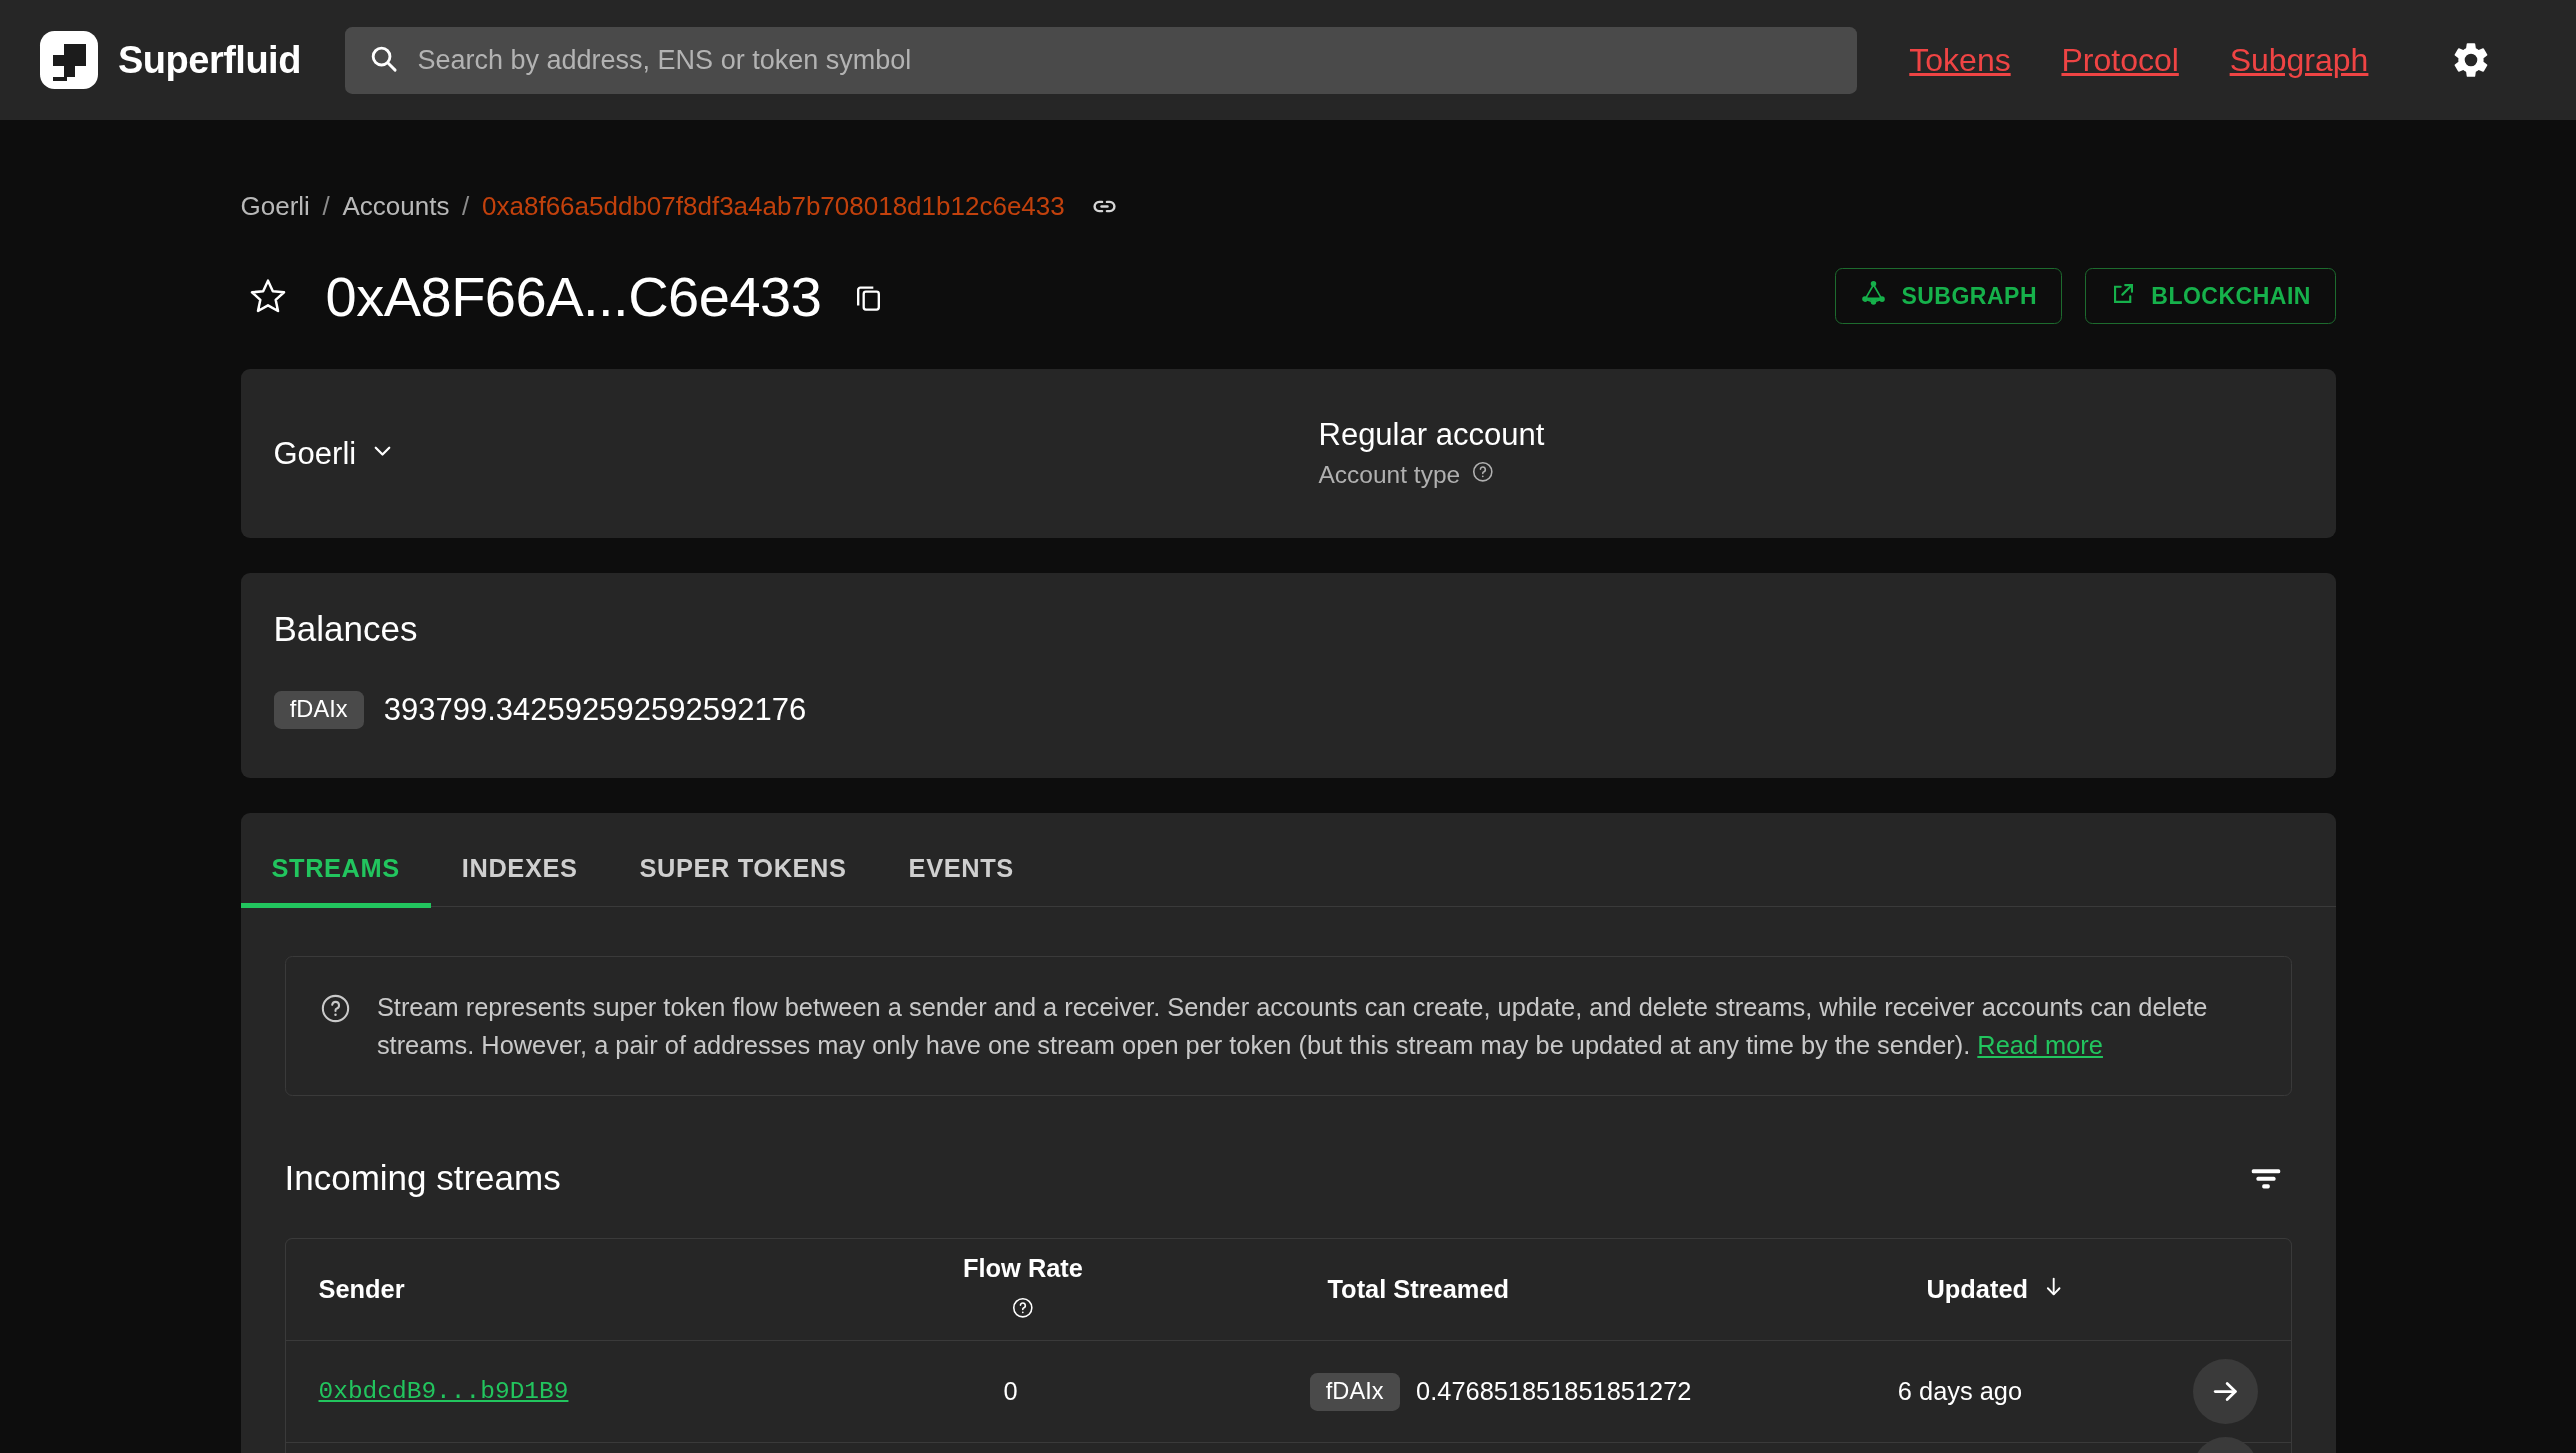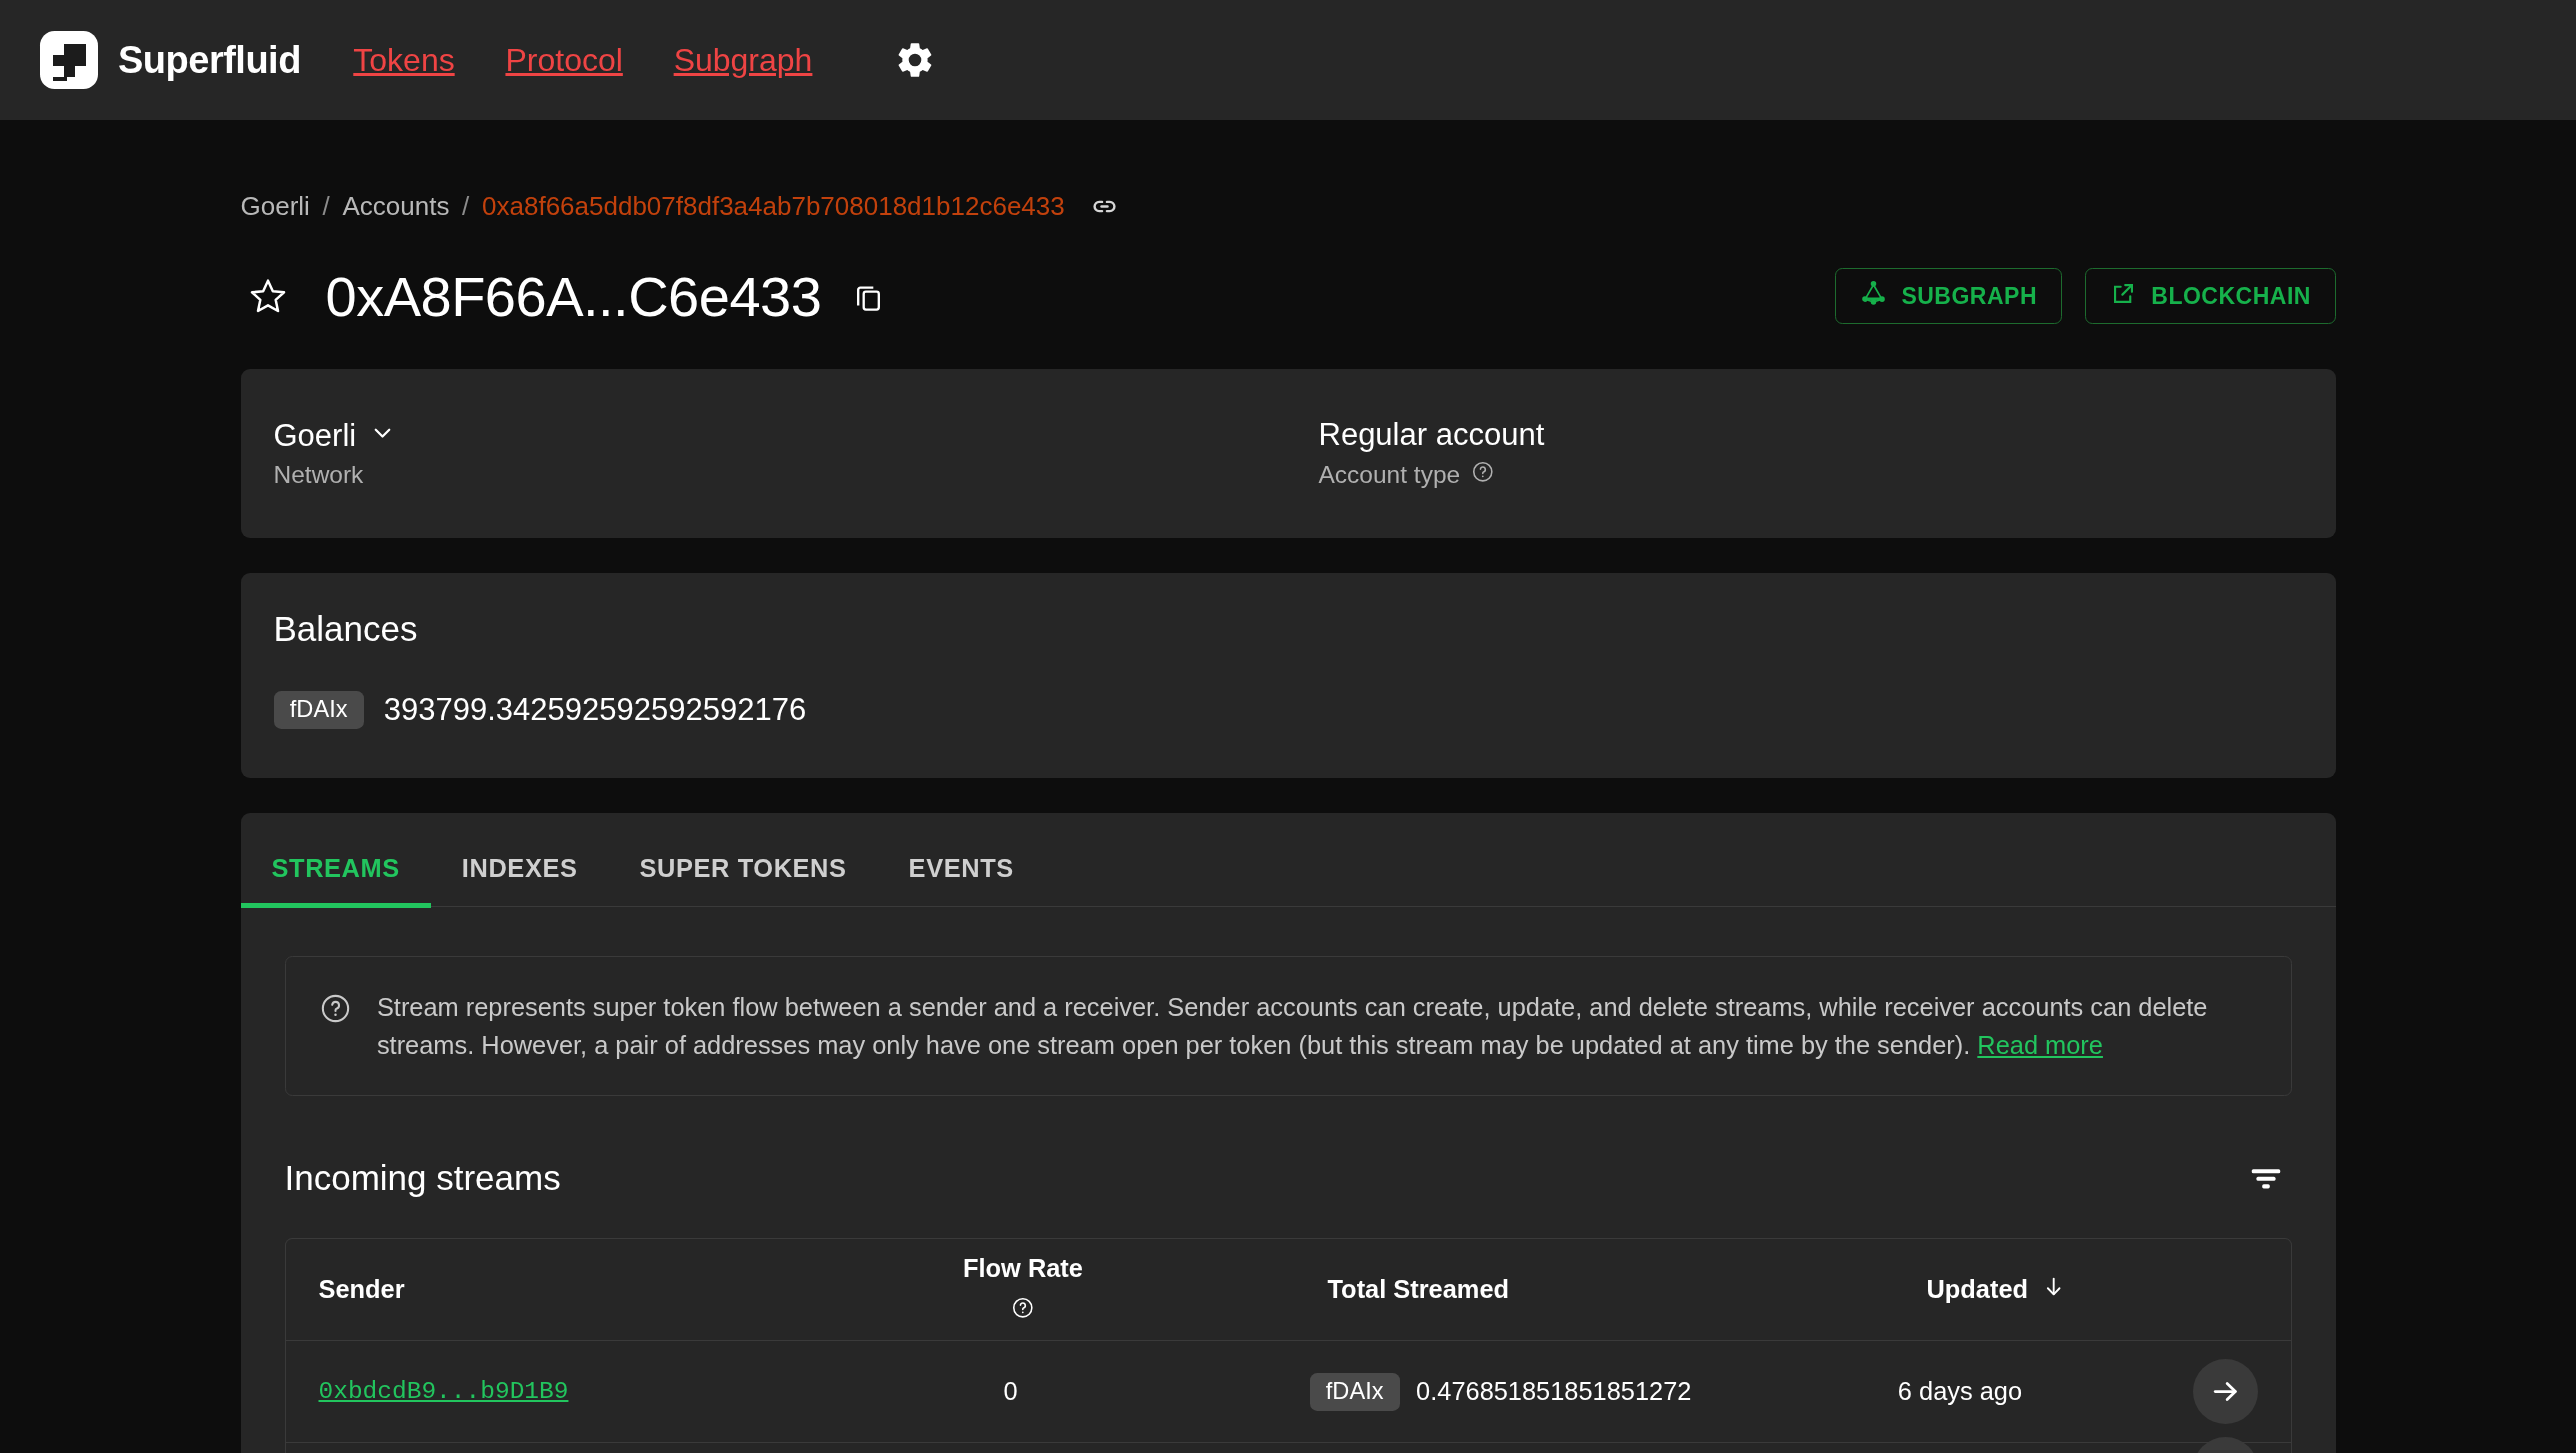--- a/index.html
+++ b/index.html
@@ -342,20 +342,29 @@
   <div class="brand">
     <div class="logo-mark">
       <div class="sq-a"></div>
       <div class="sq-b"></div>
       <div class="sq-d"></div>
       <div class="sq-c"></div>
     </div>
     <span class="brand-name">Superfluid</span>
   </div>
 
+  <div class="searchbox">
+    <span>
+      <svg width="31" height="31" viewBox="0 0 24 24" fill="none" stroke="#ffffff" stroke-width="2.2" stroke-linecap="round">
+        <circle cx="10.5" cy="10.5" r="6.5"></circle>
+          <line x1="15.5" y1="15.5" x2="21" y2="21"></line>
+      </svg>
+    </span>
+    <input class="search-input" value="" placeholder="Search by address, ENS or token symbol" style="">
+  </div>
 
   <div class="nav">
     <span class="nav-item">Tokens</span>
     <span class="nav-item">Protocol</span>
     <span class="nav-item">Subgraph</span>
   </div>
 
   <div class="gear-btn">
     <svg width="42" height="42" viewBox="0 0 24 24" fill="#ffffff">
       <path d="M19.14 12.94a7.07 7.07 0 0 0 0-1.88l2.03-1.58a.5.5 0 0 0 .12-.64l-1.92-3.32a.5.5 0 0 0-.6-.22l-2.39.96a7.3 7.3 0 0 0-1.62-.94l-.36-2.54a.5.5 0 0 0-.5-.42h-3.84a.5.5 0 0 0-.5.42l-.36 2.54c-.58.24-1.12.56-1.62.94l-2.39-.96a.5.5 0 0 0-.6.22L2.67 8.84a.5.5 0 0 0 .12.64l2.03 1.58a7.07 7.07 0 0 0 0 1.88l-2.03 1.58a.5.5 0 0 0-.12.64l1.92 3.32c.13.22.39.31.6.22l2.39-.96c.5.38 1.04.7 1.62.94l.36 2.54c.04.24.25.42.5.42h3.84c.25 0 .46-.18.5-.42l.36-2.54c.58-.24 1.12-.56 1.62-.94l2.39.96c.21.09.47 0 .6-.22l1.92-3.32a.5.5 0 0 0-.12-.64l-2.03-1.58zM12 15.6A3.6 3.6 0 1 1 12 8.4a3.6 3.6 0 0 1 0 7.2z"></path>
@@ -428,21 +437,20 @@
   <div class="card card-network">
     <div class="field field-network">
       <span class="field-value">
         <span>Goerli</span>
         <span>
           <svg width="27" height="27" viewBox="0 0 24 24" fill="none" stroke="#ffffff" stroke-width="2" stroke-linecap="round" stroke-linejoin="round">
             <polyline points="6,9.5 12,15.5 18,9.5"></polyline>
           </svg>
         </span>
       </span>
-      <span class="field-label">Network</span>
     </div>
 
     <div class="field">
       <span class="field-value">Regular account</span>
       <span class="field-label">
         <span>Account type</span>
         <span class="help-circle">
           <svg width="23.6" height="23.6" viewBox="0 0 24 24" fill="none" stroke="#b0b0b0" stroke-width="1.6">
             <circle cx="12" cy="12" r="9.2"></circle>
             <path d="M9.6 9.3a2.5 2.5 0 1 1 3.1 2.8c-.5.2-.7.7-.7 1.2v.5" stroke-linecap="round"></path>

